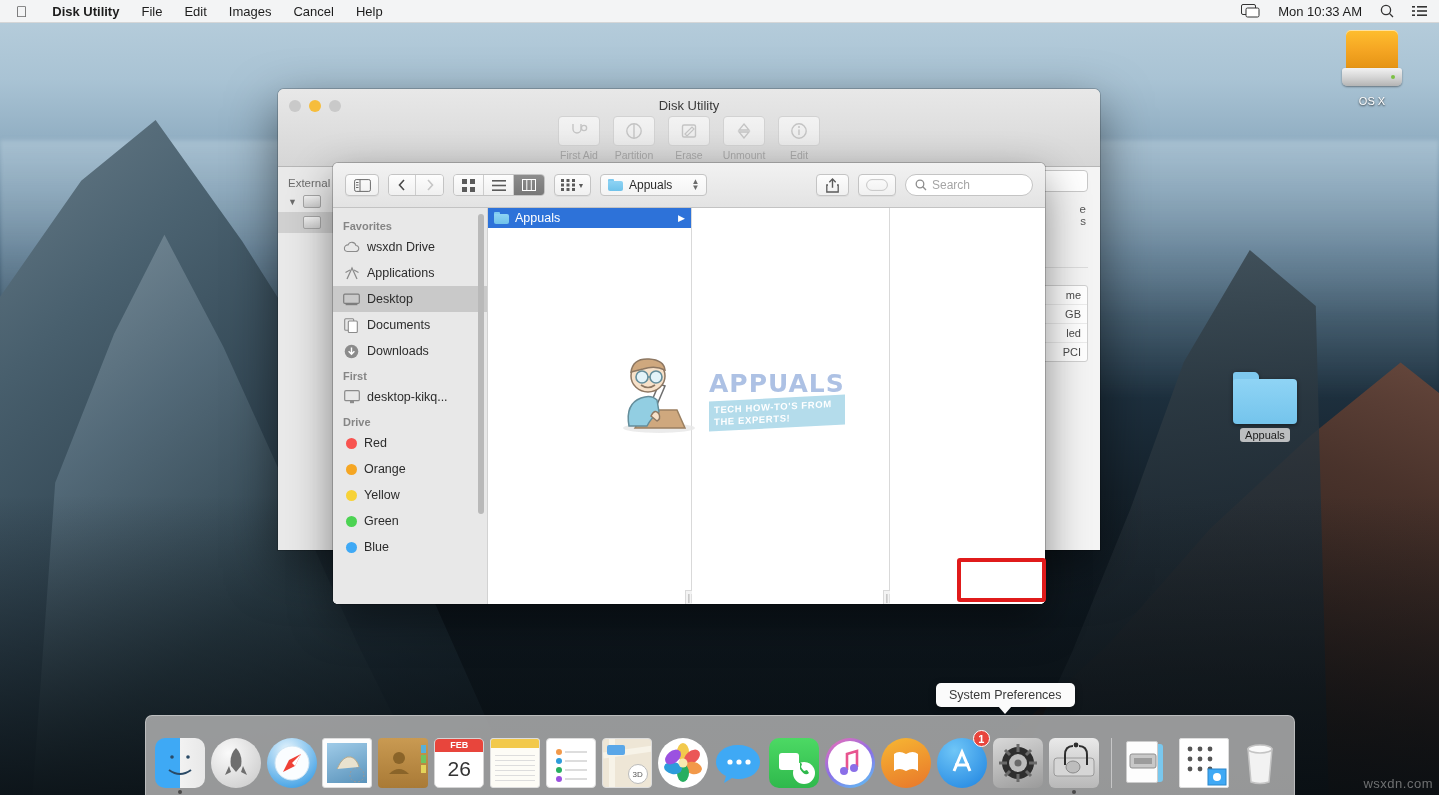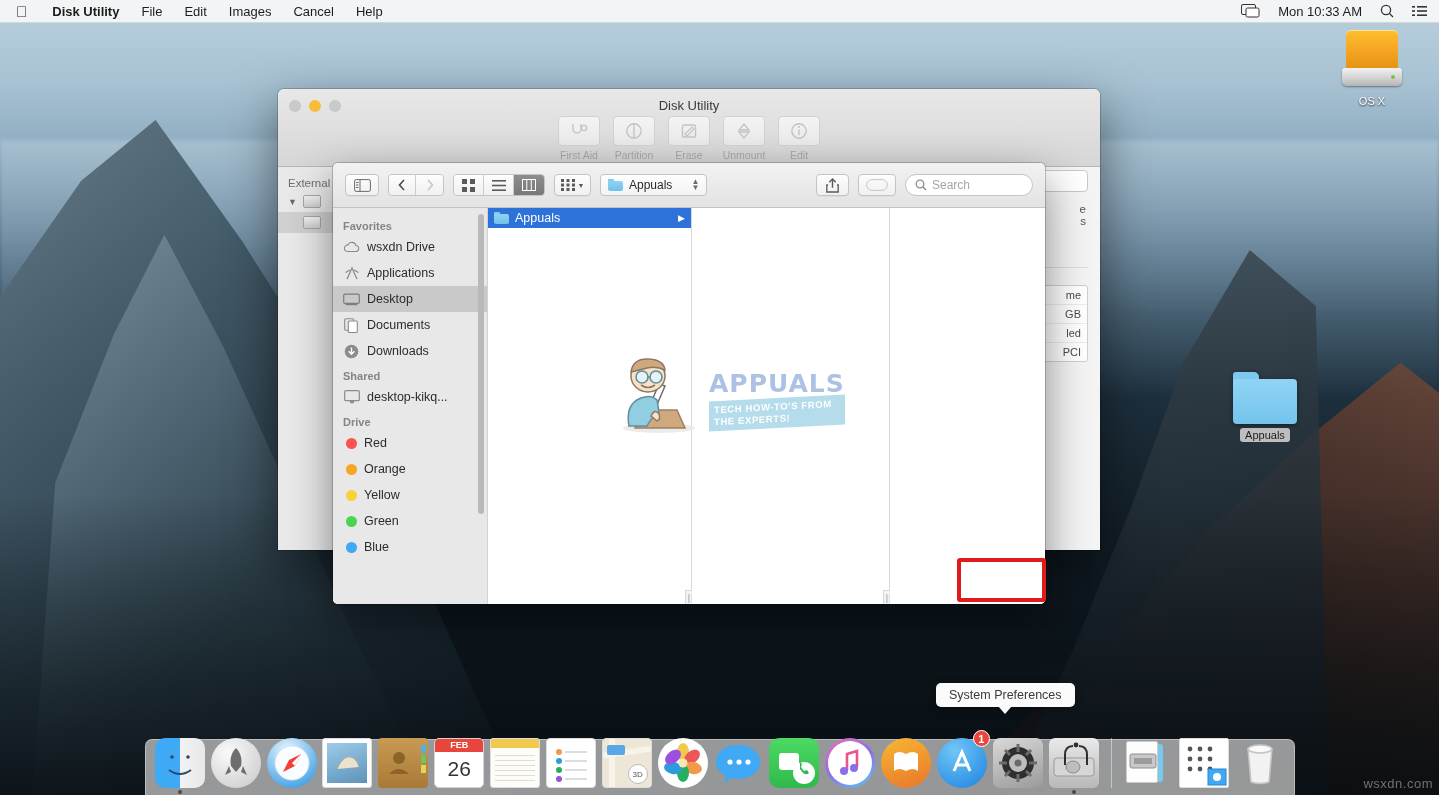--- a/index.html
+++ b/index.html
@@ -326,21 +326,21 @@
     background: #fbfbfb; border-radius: 5px; padding: 5px 13px;
     font-size: 12.5px; color: #3a3a3a;
     box-shadow: 0 2px 7px rgba(0,0,0,.35);
   }
   #dock-tooltip::after {
     content: ""; position: absolute; left: 50%; bottom: -7px; margin-left: -7px;
     border-left: 7px solid transparent; border-right: 7px solid transparent;
     border-top: 8px solid #fbfbfb;
   }
   #dock {
-    position: absolute; left: 145px; bottom: 0; width: 1150px; height: 56px;
+    position: absolute; left: 145px; bottom: 0; width: 1150px; height: 80px;
     background: rgba(182,182,182,.82);
     border-radius: 7px 7px 0 0;
     border: 1px solid rgba(255,255,255,.35); border-bottom: none;
     display: flex; align-items: flex-end; justify-content: center;
     gap: 4px; padding: 4px 8px 0;
     z-index: 55;
   }
   .dock-item { width: 54px; height: 62px; position: relative; display: flex; align-items: flex-end; justify-content: center; }
   .dock-ico { width: 50px; height: 50px; border-radius: 10px; position: relative; margin-bottom: 7px; }
   .run-dot { position: absolute; bottom: 1px; left: 50%; margin-left: -2px; width: 4px; height: 4px; border-radius: 50%; background: #4a4a4a; }
@@ -650,21 +650,21 @@
         <div class="fs-row">
           <span class="fs-ico">
             <svg width="15" height="15" viewBox="0 0 15 15">
                 <circle cx="7.5" cy="7.5" r="6.8" fill="#8b8b8b"></circle>
                 <path d="M7.5 3.6v6.2M4.6 7.2l2.9 3 2.9-3" fill="none" stroke="#fff" stroke-width="1.4"></path>
               </svg>
           </span>
           <span class="name">Downloads</span>
         </div>
 
-        <div class="fs-group">Shared</div>
+        <div class="fs-group">First</div>
         <div class="fs-row">
           <span class="fs-ico">
             <svg width="16" height="14" viewBox="0 0 16 14">
                 <rect x="0.7" y="0.7" width="14.6" height="10" rx="1.3" fill="none" stroke="#8b8b8b" stroke-width="1.2"></rect>
                 <rect x="6" y="10.8" width="4" height="2.4" fill="#8b8b8b"></rect>
               </svg>
           </span>
           <span class="name">desktop-kikq...</span>
         </div>
 

